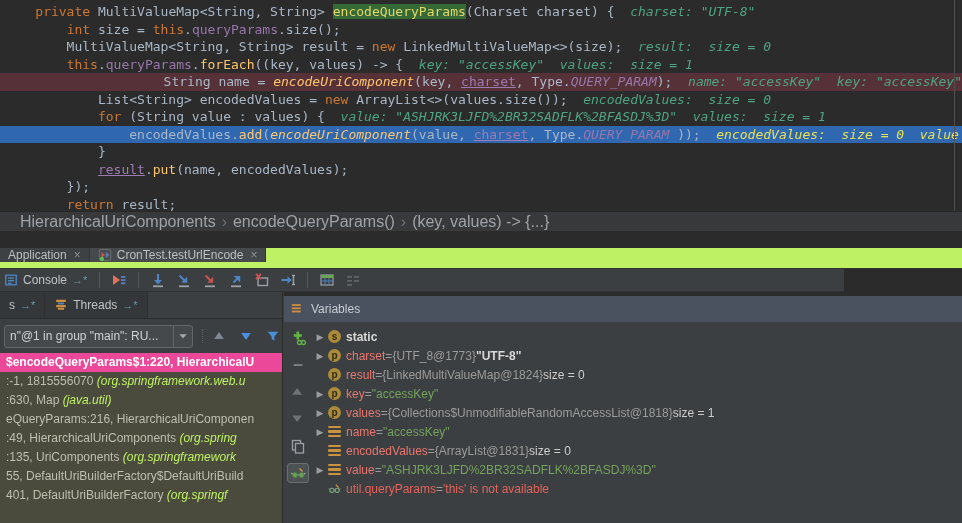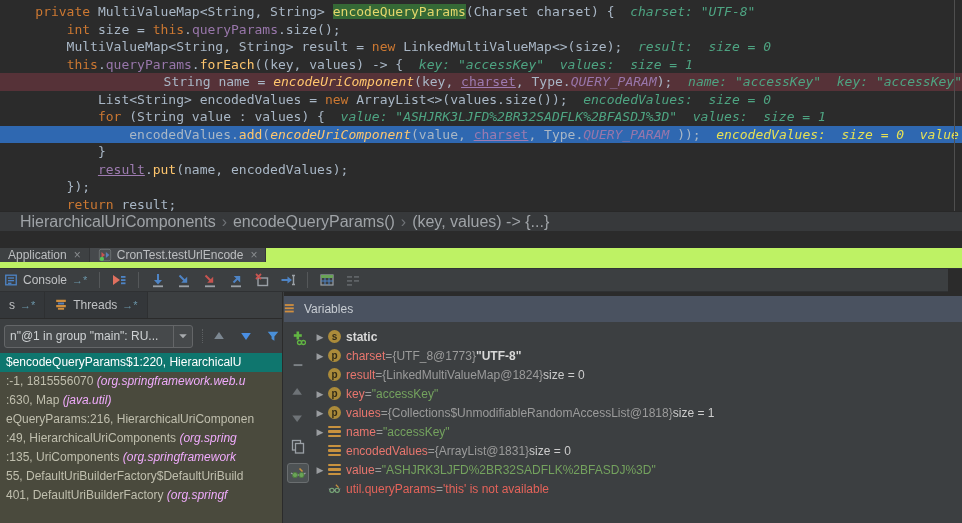--- a/index.html
+++ b/index.html
@@ -30,21 +30,21 @@
 
   
   .tabbar { position:absolute; left:0; top:248px; width:962px; height:21px; background:#bef264;
     border-bottom:1px solid #313335; display:flex; align-items:flex-start; }
   .rtab { display:flex; align-items:center; gap:5px; padding:0 8px; font-size:12px; color:#bcbec0;
     background:#3e4143; border-right:1px solid #333537; white-space:nowrap; }
   .rtab.active { background:#46494c; }
   .rtab .close { color:#8a8d90; font-size:12px; margin-left:2px; }
 
   
-  .dbgbar { position:absolute; left:0; top:269px; width:948px; height:23px; background:#3c3f41;
+  .dbgbar { position:absolute; left:0; top:269px; width:844px; height:23px; background:#3c3f41;
     border-bottom:1px solid #2f3133; display:flex; align-items:center; padding-left:4px; }
   .dbg-console { display:flex; align-items:center; gap:5px; font-size:12px; color:#c0c2c4; padding-right:6px; }
   .drag { color:#6b95a8; font-size:11px; }
   .vsep { width:1px; height:16px; background:#55585a; margin:0 6px; }
   .tbtn { width:26px; height:20px; display:flex; align-items:center; justify-content:center; }
   .tbtn svg { display:block; }
 
   
   .bottom { position:absolute; left:0; top:292px; width:962px; height:231px; background:#3c3f41; }
 
@@ -55,28 +55,28 @@
     background:#34373a; border-right:1px solid #2e3032; white-space:nowrap; }
   .lp-toolbar { height:34px; background:#3c3f41; display:flex; align-items:center; padding-left:4px; }
   .dropdown { width:192px; height:23px; background:#46494b; border:1px solid #646668; border-radius:3px;
     display:flex; align-items:center; overflow:hidden; }
   .dropdown .dd-text { flex:1; font-size:12px; color:#cfd2d4; padding:0 5px; white-space:nowrap; overflow:hidden; }
   .dropdown .dd-arrow { width:19px; height:100%; border-left:1px solid #646668; display:flex; align-items:center; justify-content:center; }
   .dd-dots { width:1px; height:14px; margin:0 7px 0 9px; border-left:1px dotted #5d6062; }
   .lp-icons { display:flex; align-items:center; gap:9px; }
   .frames { height:170px; background:#4a4a3d; overflow:hidden; font-size:12px; }
   .frow { height:19px; line-height:19px; padding-left:6px; white-space:nowrap; overflow:hidden; }
-  .frow .f { color:#c0bfae; } .frow .fp { color:#f0abfc; font-style:italic; }
-  .frow.sel { background:#0f766e; }
+  .frow .f { color:#c0bfae; } .frow .fp { color:#bef264; font-style:italic; }
+  .frow.sel { background:#ec4899;font-weight:bold; }
   .frow.sel .f, .frow.sel .fp { color:#ffffff; }
 
   
   .right-panel { position:absolute; left:284px; top:0; width:678px; height:231px; }
   .vp-gap { height:4px; background:#2b2b2b; }
-  .vp-header { height:26px; background:#4a5260; display:flex; align-items:center; gap:7px; 
+  .vp-header { height:26px; background:#4a5260; display:flex; align-items:center; gap:7px; padding-left:7px;
     font-size:12px; color:#c8cdd3; }
   .vp-body { position:relative; height:201px; background:#3c3f41; }
   .vstrip { position:absolute; left:0; top:0; width:28px; height:201px; display:flex; flex-direction:column;
     align-items:center; padding-top:6px; gap:7px; }
   .sbtn { width:22px; height:20px; display:flex; align-items:center; justify-content:center; border-radius:3px; }
   .sbtn.selected { background:#4d5254; border:1px solid #6a6e70; }
   .vtree { position:absolute; left:28px; top:0; width:650px; height:201px; padding-top:5px; font-size:12px; overflow:hidden; }
   .vrow { height:19px; display:flex; align-items:center; white-space:nowrap; }
   .varrow { width:16px; text-align:center; color:#9a9da0; font-size:9px; }
   .vicon { width:18px; display:flex; align-items:center; justify-content:flex-start; }

